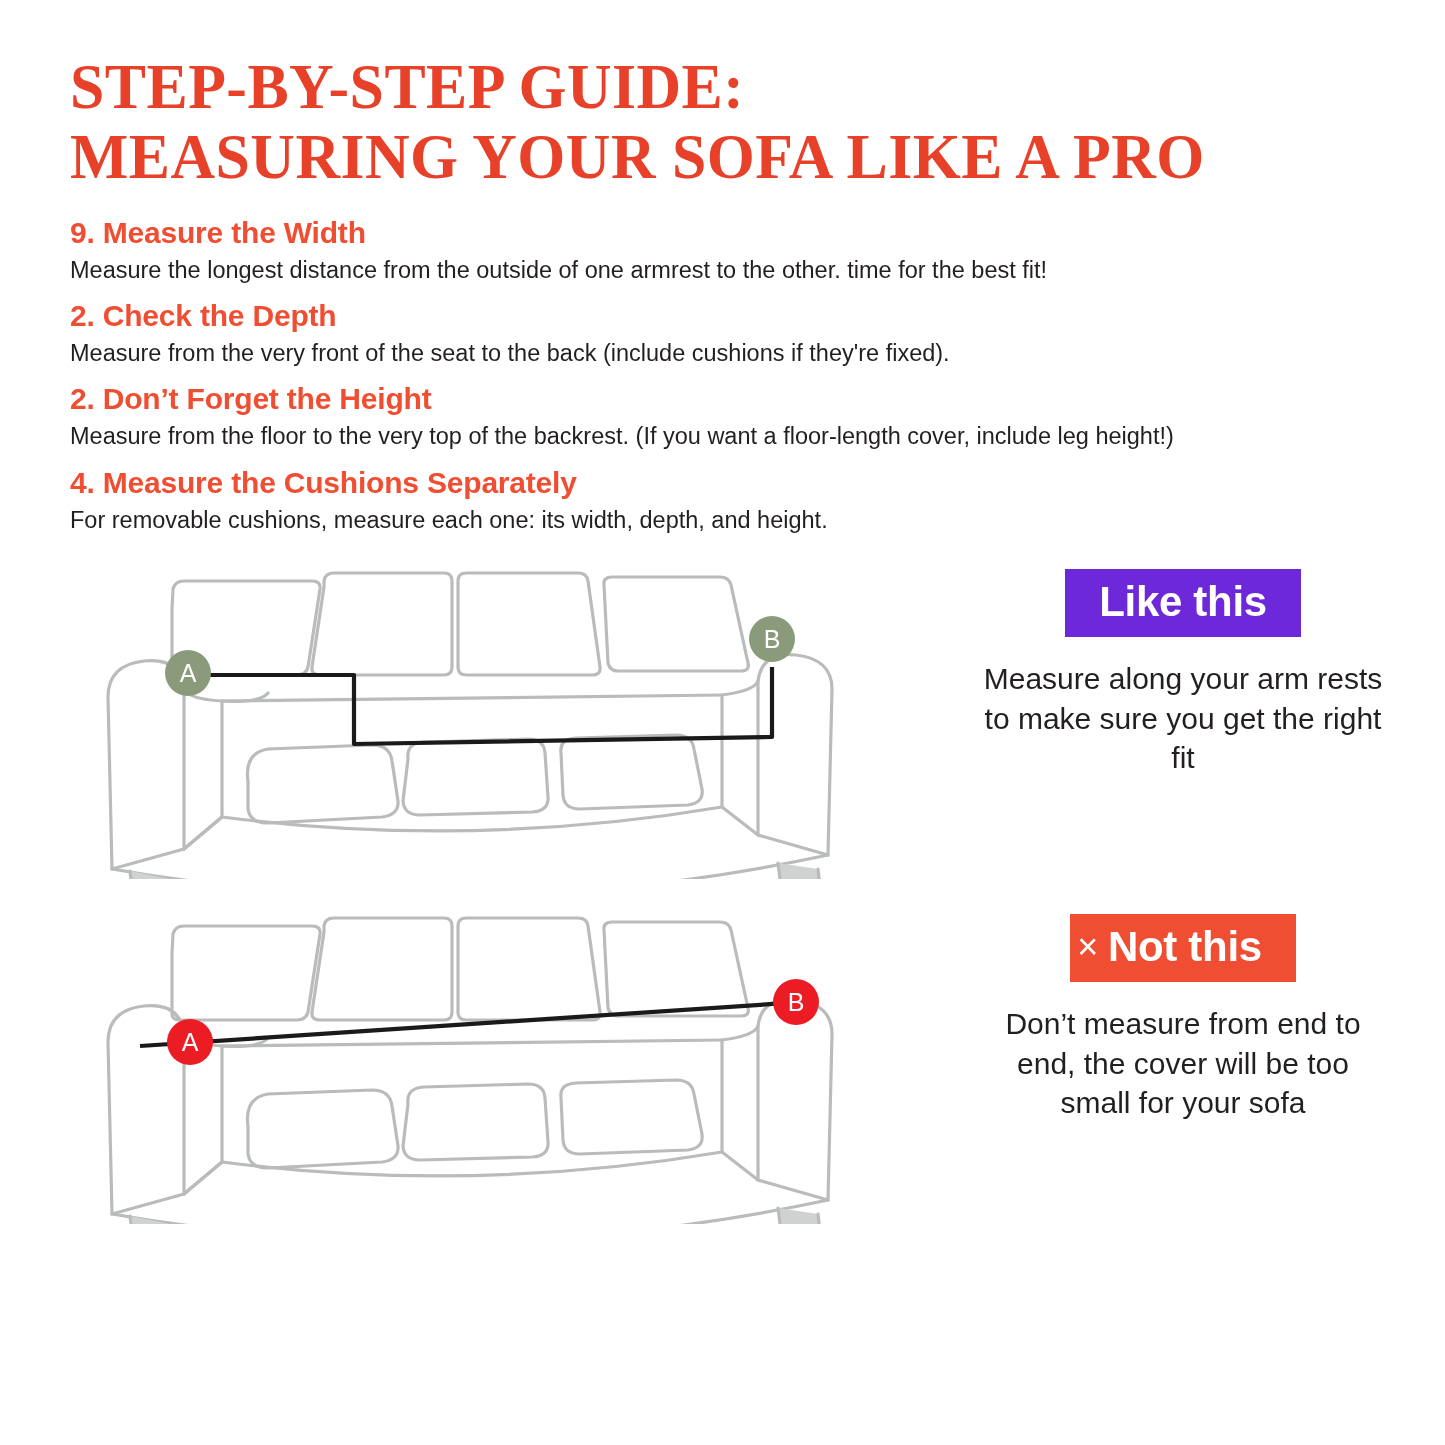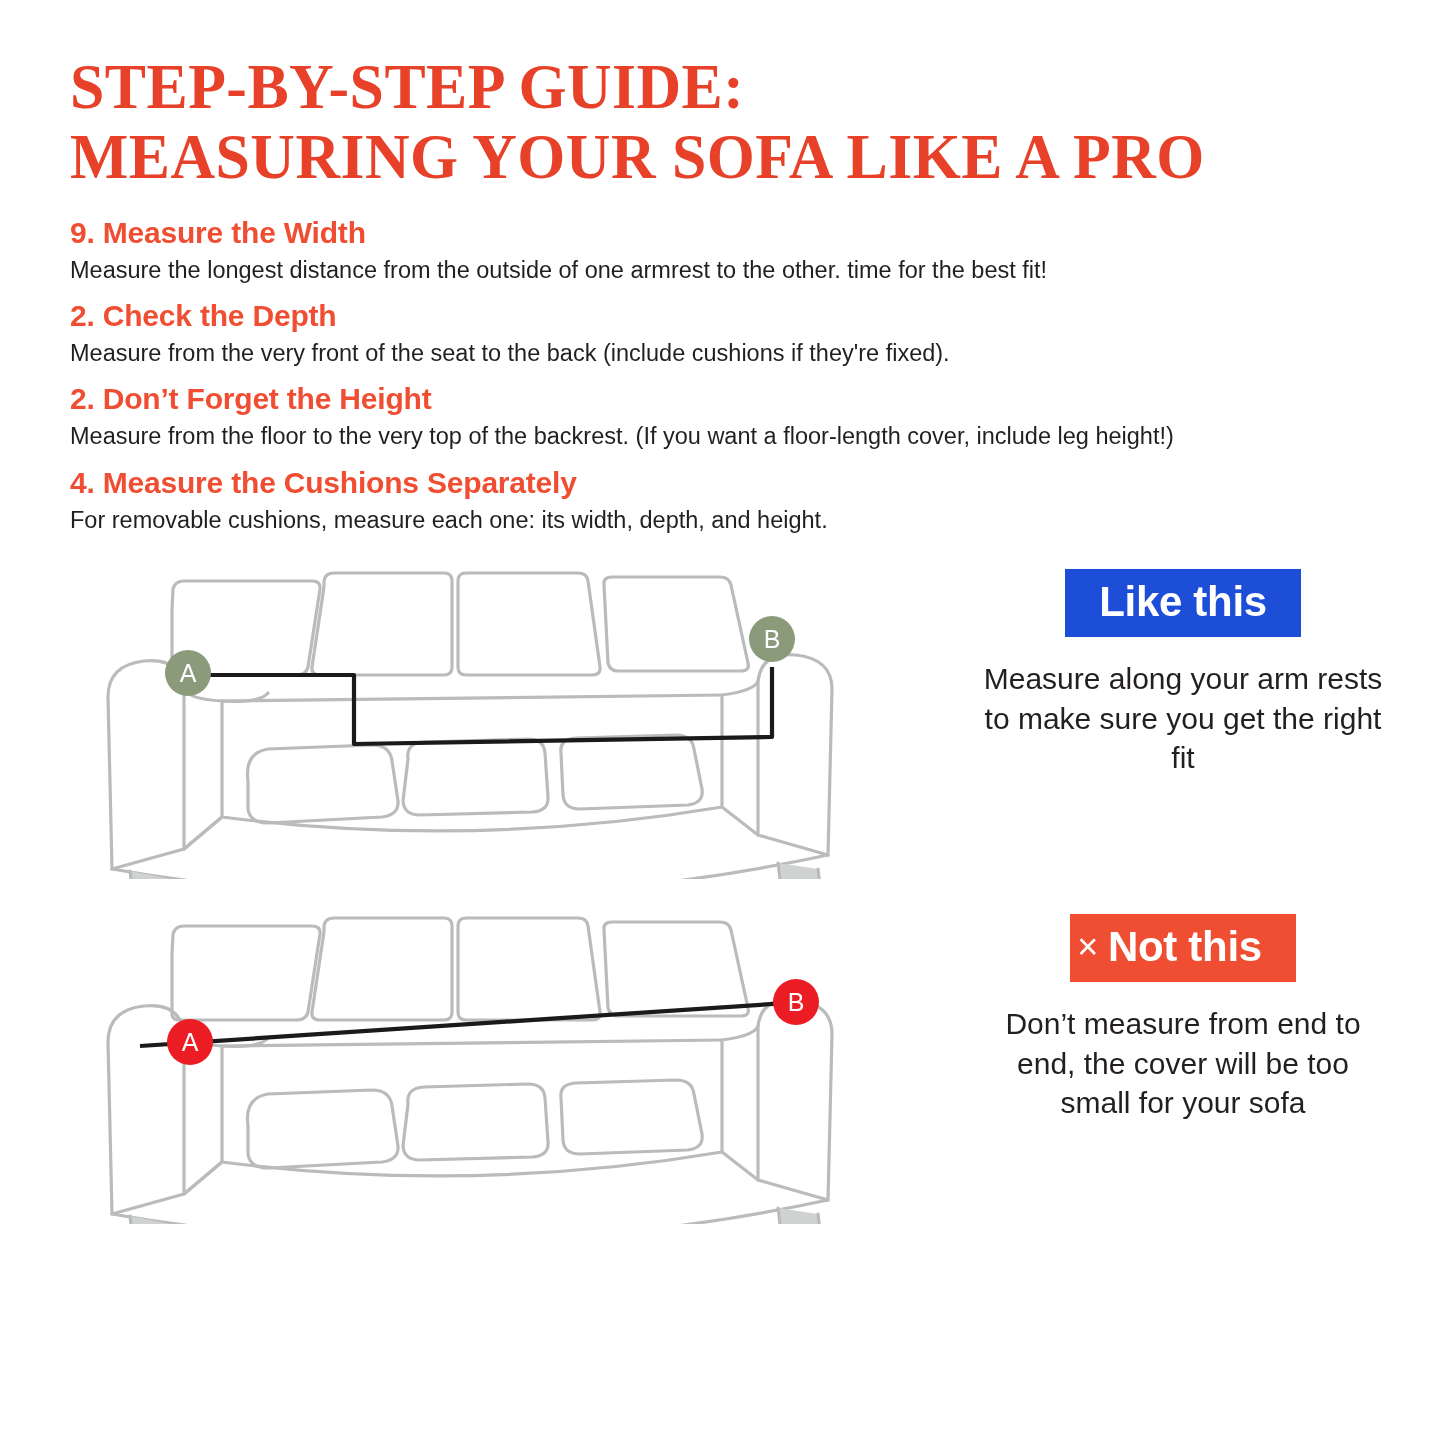--- a/index.html
+++ b/index.html
@@ -89,21 +89,21 @@
 
   .badge {
     display: inline-block;
     padding: 10px 34px 12px 34px;
     font-size: 42px;
     font-weight: bold;
     color: #ffffff;
     line-height: 1.1;
     letter-spacing: -0.3px;
   }
-  .badge.good { background: #1d4ed8; }
+  .badge.good { background: #6d28d9; }
   .badge.bad  { background: #f04e32; padding-left: 7px; }
   .badge .x-mark {
     font-weight: normal;
     font-size: 36px;
     margin-right: 10px;
     vertical-align: 2px;
   }
   .side-text {
     margin-top: 22px;
     font-size: 30px;

